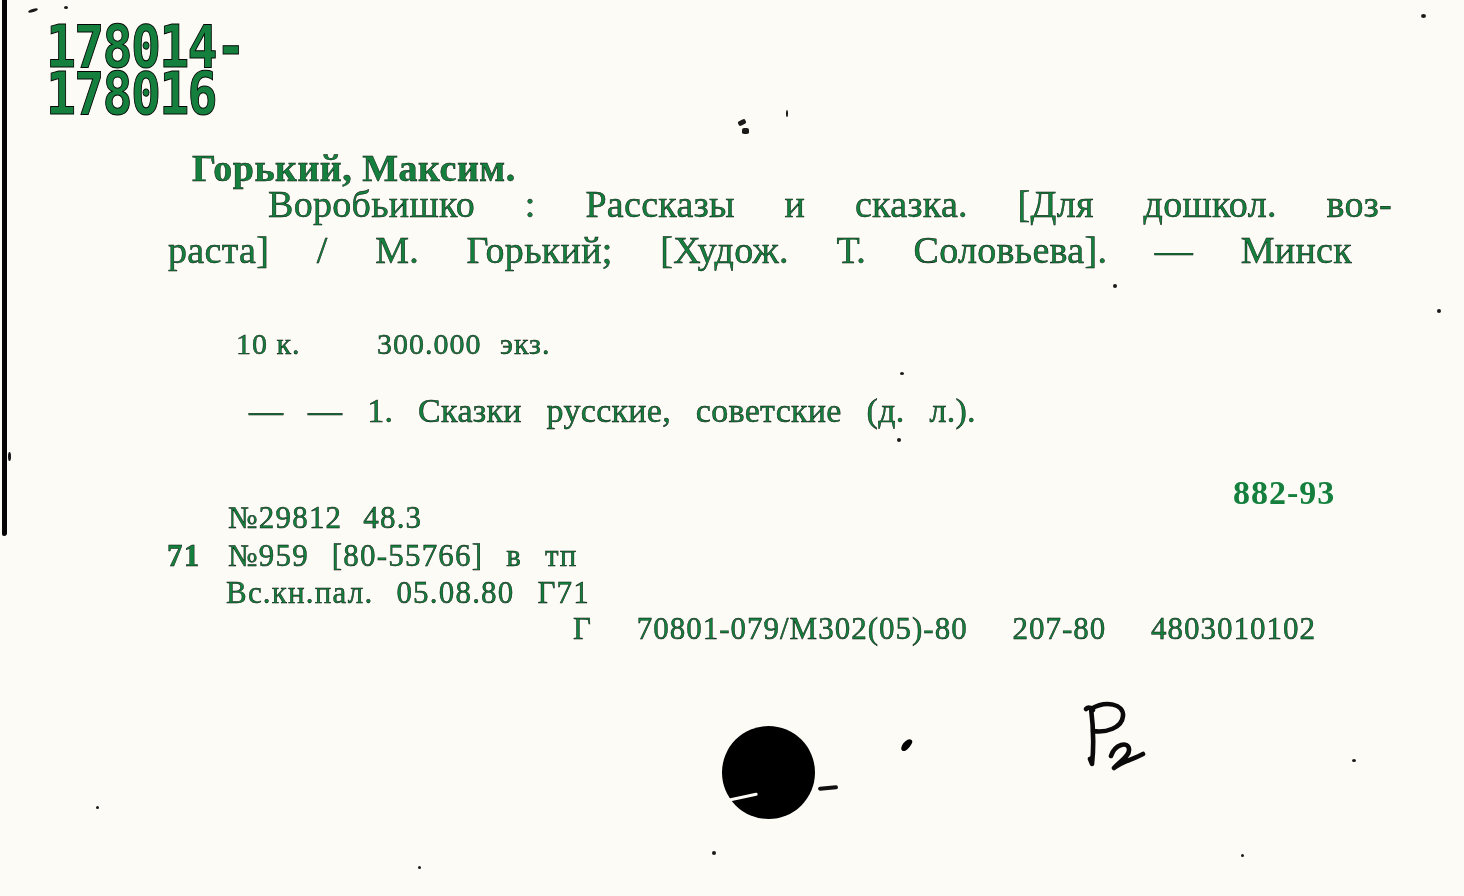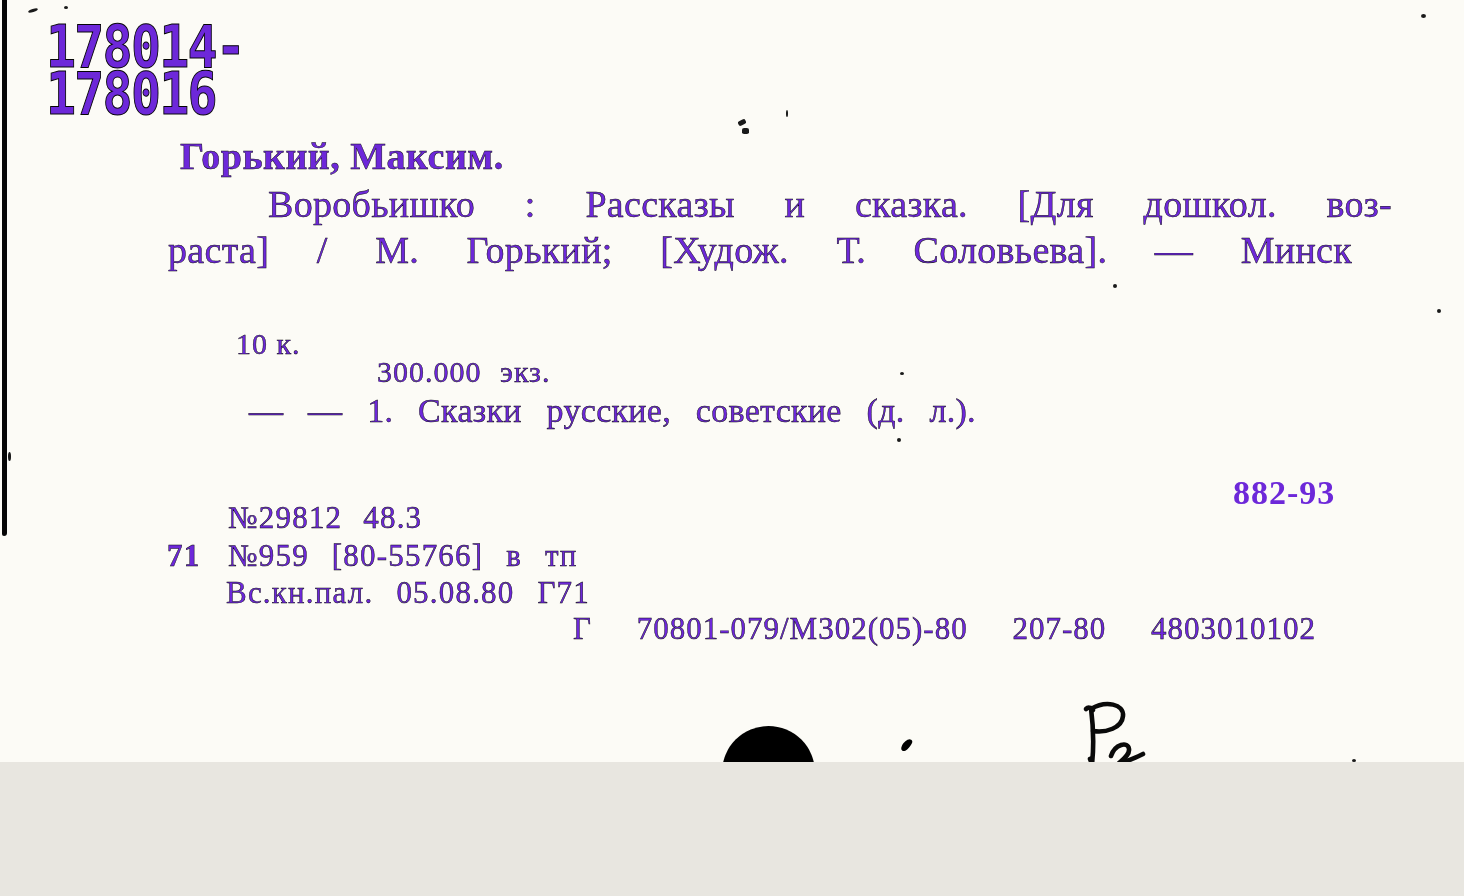--- a/index.html
+++ b/index.html
@@ -1,49 +1,49 @@
 <!DOCTYPE html>
 <html><head>
 <meta charset="utf-8">
 <style>
   html, body { margin:0; padding:0; background:#e8e6e0; }
   .card {
     position: relative;
-    width: 1464px; height: 762px;
+    width: 1464px; height: 896px;
     background: #fcfbf6;
     overflow: hidden;
     font-family: "Liberation Serif", serif;
-    color: #6d28d9;
+    color: #15803d;
   }
   .ink { -webkit-text-stroke: 0.45px #0a0a0a; }
   .abs { position: absolute; white-space: nowrap; }
 
   
   .stamp {
     position: absolute; left: 46px; top: 24px;
     font-family: "DejaVu Sans Mono", monospace;
     font-weight: 700; font-size: 58px; line-height: 47px;
     letter-spacing: -2px;
     transform: scaleX(0.86); transform-origin: left top;
     -webkit-text-stroke: 1px #050505;
   }
 
   .heading {
     left: 176px; top: 130px;
-    font-size: 38px; font-weight: 700; letter-spacing: 0.5px; margin:4px;
+    font-size: 38px; font-weight: 700; letter-spacing: 0.5px; margin:16px;
   }
 
   .desc { font-size: 38px; letter-spacing: 0.3px; }
   .desc-just { white-space: normal; text-align: justify; text-align-last: justify; }
   .desc1 { left: 228px; top: 182px; width: 1124px; margin-left: 40px; }
   .desc2 { left: 168px; top: 228px; width: 1184px; }
   .desc3 { left: 168px; top: 274px; word-spacing: 14px; }
 
   .price  { left: 236px; top: 327px; font-size: 30px; letter-spacing: 1px; }
-  .circ   { left: 377px; top: 327px; font-size: 30px; letter-spacing: 1px; word-spacing: 10px; margin-top: 28px; }
+  .circ   { left: 377px; top: 327px; font-size: 30px; letter-spacing: 1px; word-spacing: 10px; }
 
   .subject { left: 249px; top: 392px; font-size: 34px; word-spacing: 16px; letter-spacing: 0.3px; }
 
   .udc { left: 1233px; top: 460px; font-size: 34px; font-weight: 700; letter-spacing: 1px; margin-top: 14px; }
 
   .reg { font-size: 31px; letter-spacing: 1.2px; }
   .reg1 { left: 228px; top: 500px; word-spacing: 12px; }
   .reg2p { left: 167px; top: 538px; font-weight: 700; }
   .reg2 { left: 228px; top: 538px; word-spacing: 14px; }
   .reg3 { left: 226px; top: 575px; word-spacing: 14px; }

